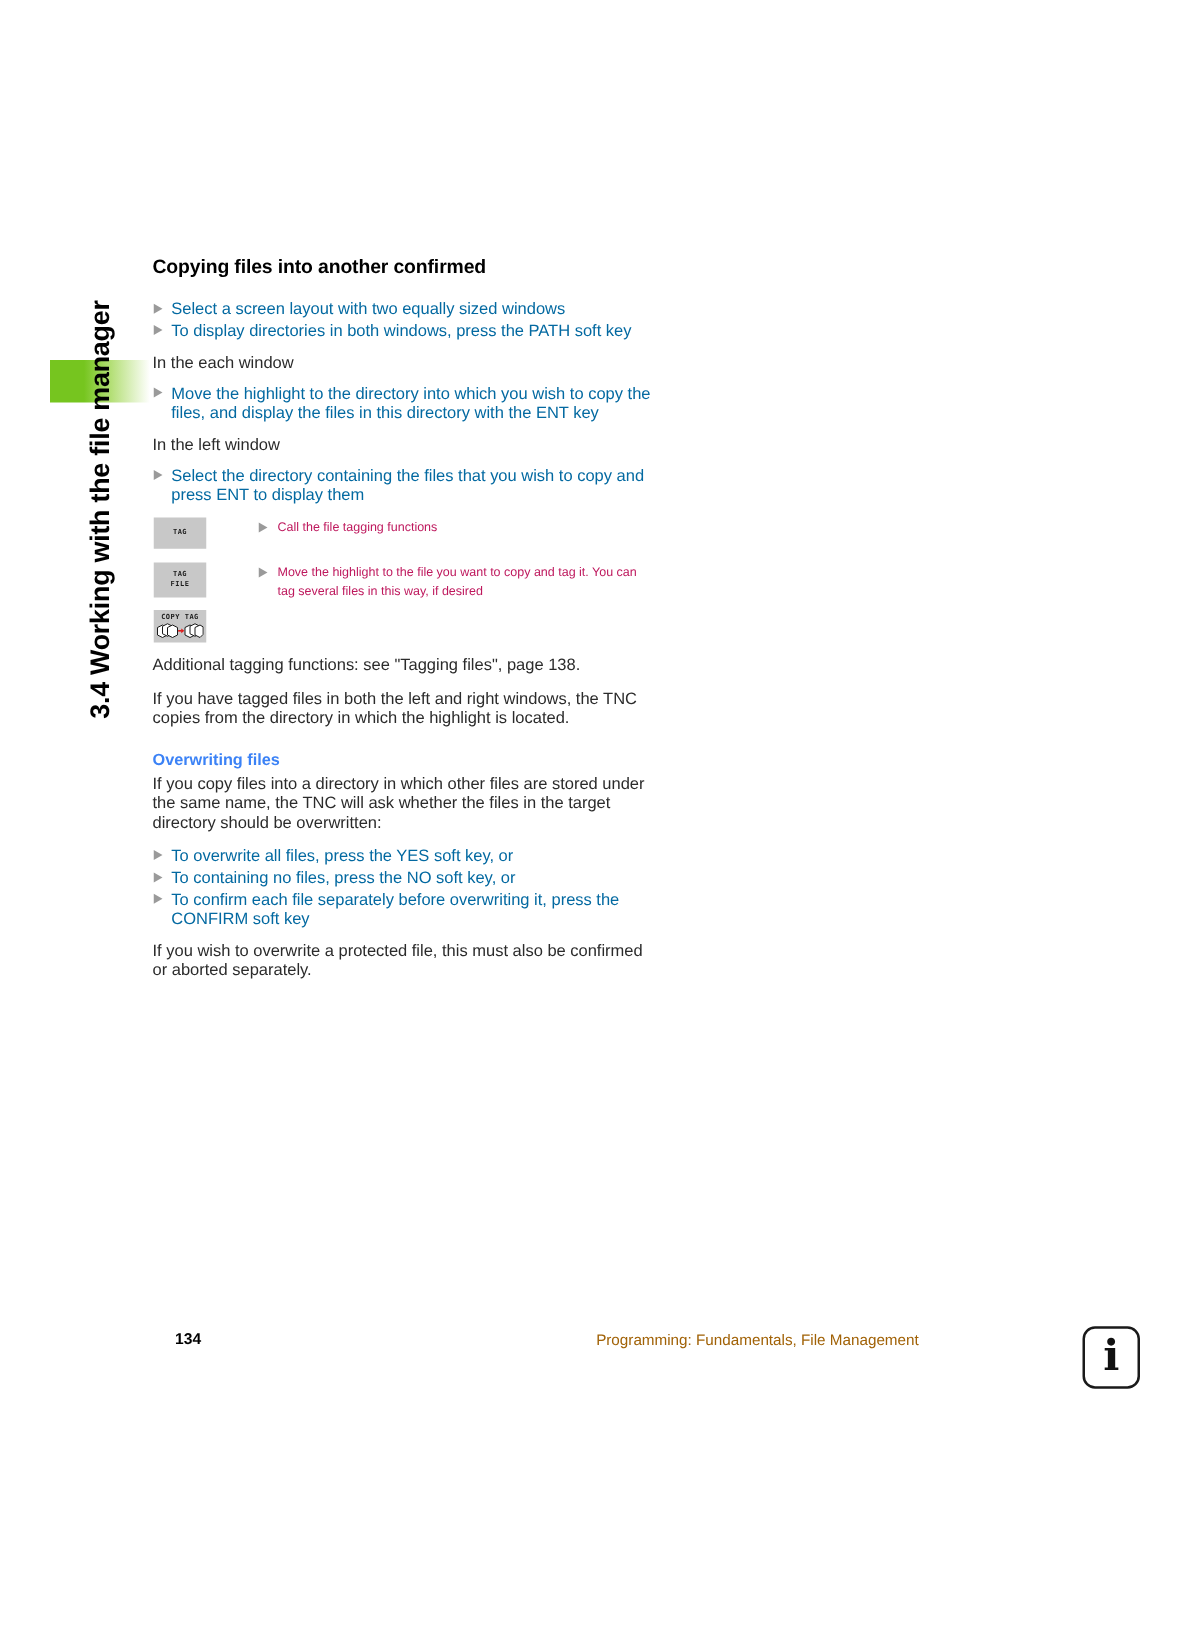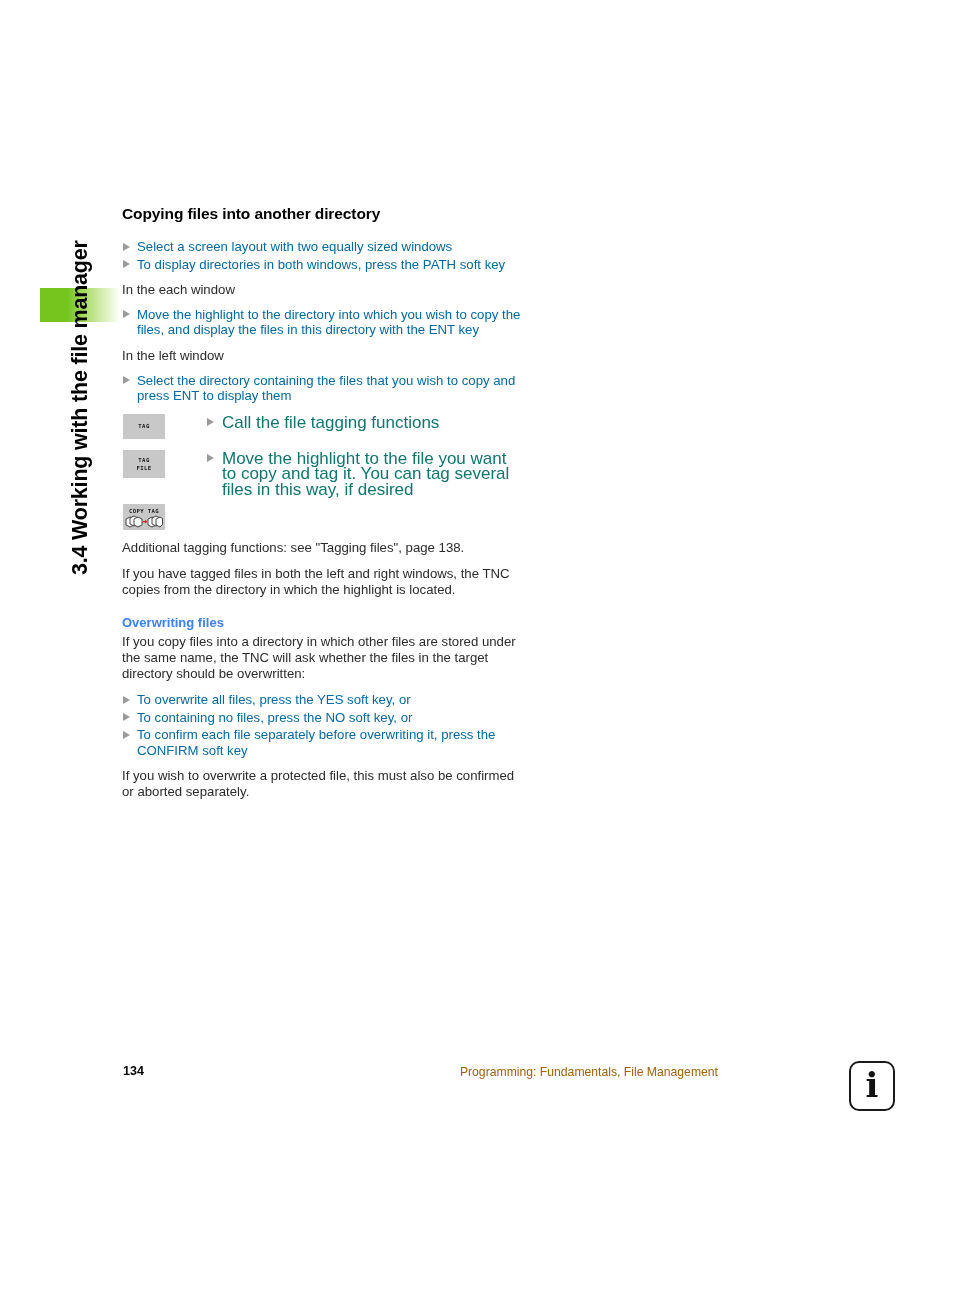--- a/index.html
+++ b/index.html
@@ -126,43 +126,43 @@
   }
   .softkey-btn.h1 { height: 25px; }
   .softkey-btn.h2 { height: 28px; padding-top: 1px; }
   .softkey-btn.h3 { height: 26px; padding-top: 2px; }
   .softkey-btn .line { line-height: 8px; }
 
   .softkey-text {
     position: relative;
     margin-left: 85px;
     padding-left: 15px;
-    font-size: 17px;
+    font-size: 10px;
     line-height: 15.6px;
-    color: #0f766e;
+    color: #be185d;
     padding-top: 1px;
   }
   .softkey-text .tri {
     position: absolute;
     left: 0px;
     top: 4.5px;
     width: 0;
     height: 0;
     border-left: 7px solid #9a9a9a;
     border-top: 4.6px solid transparent;
     border-bottom: 4.6px solid transparent;
   }
   .copy-glyph {
     margin-top: 0px;
   }
 
   
   #footer {
     position: absolute;
-    left: 0;
+    left: 17px;
     top: 1062px;
     width: 828px;
     height: 60px;
   }
   #page-number {
     position: absolute;
     left: 123px;
     top: 2px;
     font-size: 12.5px;
     font-weight: bold;
@@ -200,21 +200,21 @@
   }
 </style>
 </head>
 <body>
 
 <div id="chapter-tab"></div>
 <div id="chapter-title">3.4 Working with the file manager</div>
 
 <div id="content">
 
-  <h2 class="section-heading">Copying files into another directory</h2>
+  <h2 class="section-heading">Copying files into another confirmed</h2>
 
   <ul class="bullets">
     <li>
       <span class="tri"></span>
       <span>Select a screen layout with two equally sized windows</span>
     </li>
     <li>
       <span class="tri"></span>
       <span>To display directories in both windows, press the PATH soft key</span>
     </li>

